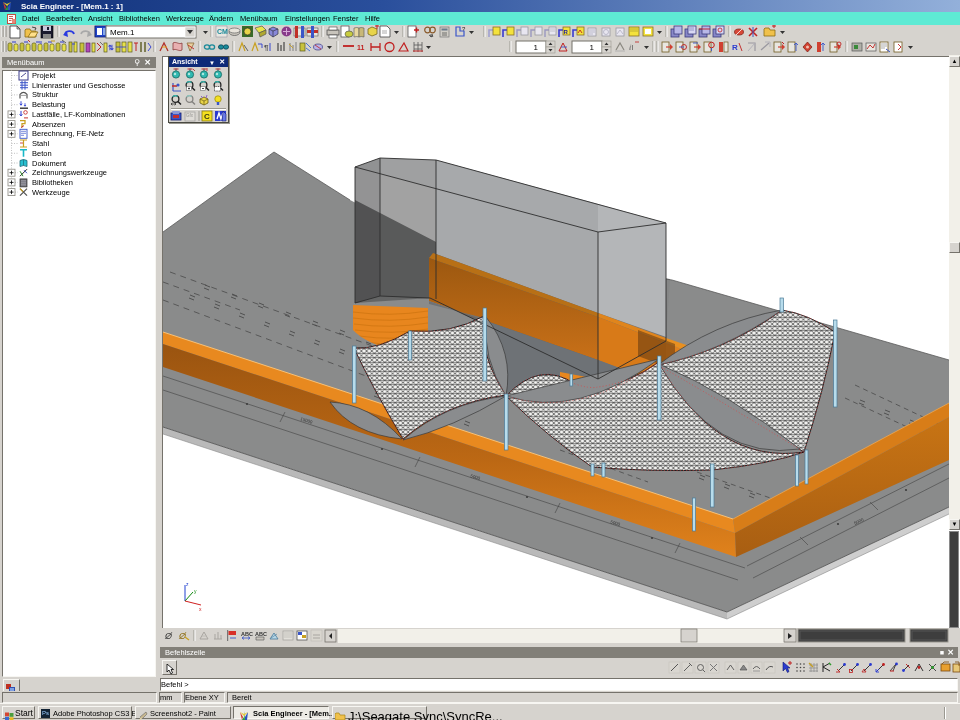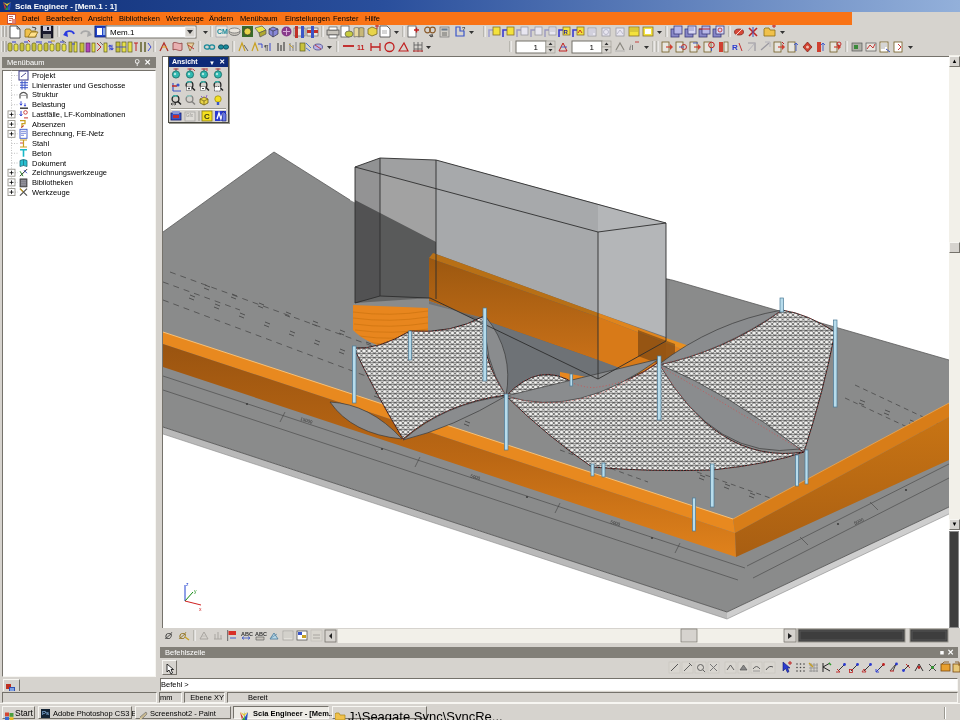--- a/index.html
+++ b/index.html
@@ -12,24 +12,24 @@
 <body>
 <div id="page">
 
 <div class="abs" style="left:0;top:0;width:960px;height:12px;background:linear-gradient(90deg,#11317a 0%,#2a4f9c 40%,#93b0da 100%)">
  <svg class="abs" style="left:2px;top:1px" width="10" height="10" viewBox="0 0 10 10">
   <path d="M1 1 L4 6 L3 9 Z" fill="#d03a2a"></path>
         <path d="M5 0 L5 6 L3 9 L6 9 Z" fill="#2a9a3a"></path>
         <path d="M9 1 L6 6 L6 9 L8 9 Z" fill="#2a52c0"></path>
         <path d="M1 1 L5 5 L9 1 L5 3 Z" fill="#e8c830"></path>
  </svg>
- <div class="abs" style="left:15px;top:1.5px;font-size:8px;font-weight:bold;color:#fff">Scia Engineer - [Mem.1 : 1]</div>
+ <div class="abs" style="left:21px;top:1.5px;font-size:8px;font-weight:bold;color:#fff">Scia Engineer - [Mem.1 : 1]</div>
 </div>
 
-<div class="abs" style="left:0;top:12px;width:852px;height:13px;background:#f97316">
+<div class="abs" style="left:0;top:12px;width:960px;height:13px;background:#5eead4">
  <svg class="abs" style="left:7px;top:2px" width="10" height="10" viewBox="0 0 10 10">
   <rect x="0.5" y="0.5" width="8" height="9" fill="#fff" stroke="#c05040" stroke-width="1"></rect>
         <path d="M2 2.5 h4 M2 4.5 h4 M2 6.5 h2.5" stroke="#c05040" stroke-width="0.9"></path>
         <rect x="5" y="5" width="3.5" height="4.5" fill="#e88878"></rect>
  </svg>
  <div class="abs" style="top:2px;left:22px;font-size:7.5px">Datei</div>
  <div class="abs" style="top:2px;left:46px;font-size:7.5px">Bearbeiten</div>
  <div class="abs" style="top:2px;left:88px;font-size:7.5px">Ansicht</div>
  <div class="abs" style="top:2px;left:119px;font-size:7.5px">Bibliotheken</div>
  <div class="abs" style="top:2px;left:166px;font-size:7.5px">Werkzeuge</div>
@@ -1019,22 +1019,22 @@
 <g transform="translate(293,3)">
         <rect x="0" y="2" width="7" height="8" fill="#e8c878" stroke="#7a4a10" stroke-width="0.8"></rect>
         <path d="M2 0 h4 v4" fill="none" stroke="#7a4a10" stroke-width="0.8"></path>
       </g>
 </svg>
 <div class="abs sunken" style="left:160px;top:678px;width:798px;height:13px;background:#fff;font-size:7.5px;line-height:11px;padding-left:0">Befehl &gt;</div>
 
 <div class="abs" style="left:0;top:691px;width:960px;height:12px;background:#d6d3ce">
  <div class="abs sunken" style="left:2px;top:1px;width:155px;height:11px"></div>
  <div class="abs sunken" style="left:159px;top:1px;width:23px;height:11px;font-size:7.5px;line-height:9px">mm</div>
- <div class="abs sunken" style="left:184px;top:1px;width:41px;height:11px;font-size:7.5px;text-align:right;line-height:9px">Ebene XY</div>
- <div class="abs sunken" style="left:227px;top:1px;width:731px;height:11px;font-size:7.5px;line-height:9px;padding-left:20px">Bereit</div>
+ <div class="abs sunken" style="left:184px;top:1px;width:41px;height:11px;font-size:7.5px;text-align:left;line-height:9px">Ebene XY</div>
+ <div class="abs sunken" style="left:227px;top:1px;width:731px;height:11px;font-size:7.5px;line-height:9px;padding-left:4px">Bereit</div>
 </div>
 
 <div class="abs" style="left:0;top:703px;width:960px;height:17px;background:#d6d3ce;border-top:1px solid #f7f6f2">
  <div class="abs raised" style="left:2px;top:2px;width:33px;height:13px;background:#d6d3ce">
   <svg width="9" height="9" viewBox="0 0 9 9" style="margin:2px 0 0 2px">
           <rect x="0" y="0.5" width="4" height="3.8" fill="#d54530"></rect>
           <rect x="4.5" y="1" width="4" height="3.8" fill="#4a9e3c"></rect>
           <rect x="0" y="4.8" width="4" height="3.8" fill="#3a6ad0"></rect>
           <rect x="4.5" y="5.3" width="4" height="3.8" fill="#e8b820"></rect>
         </svg>

